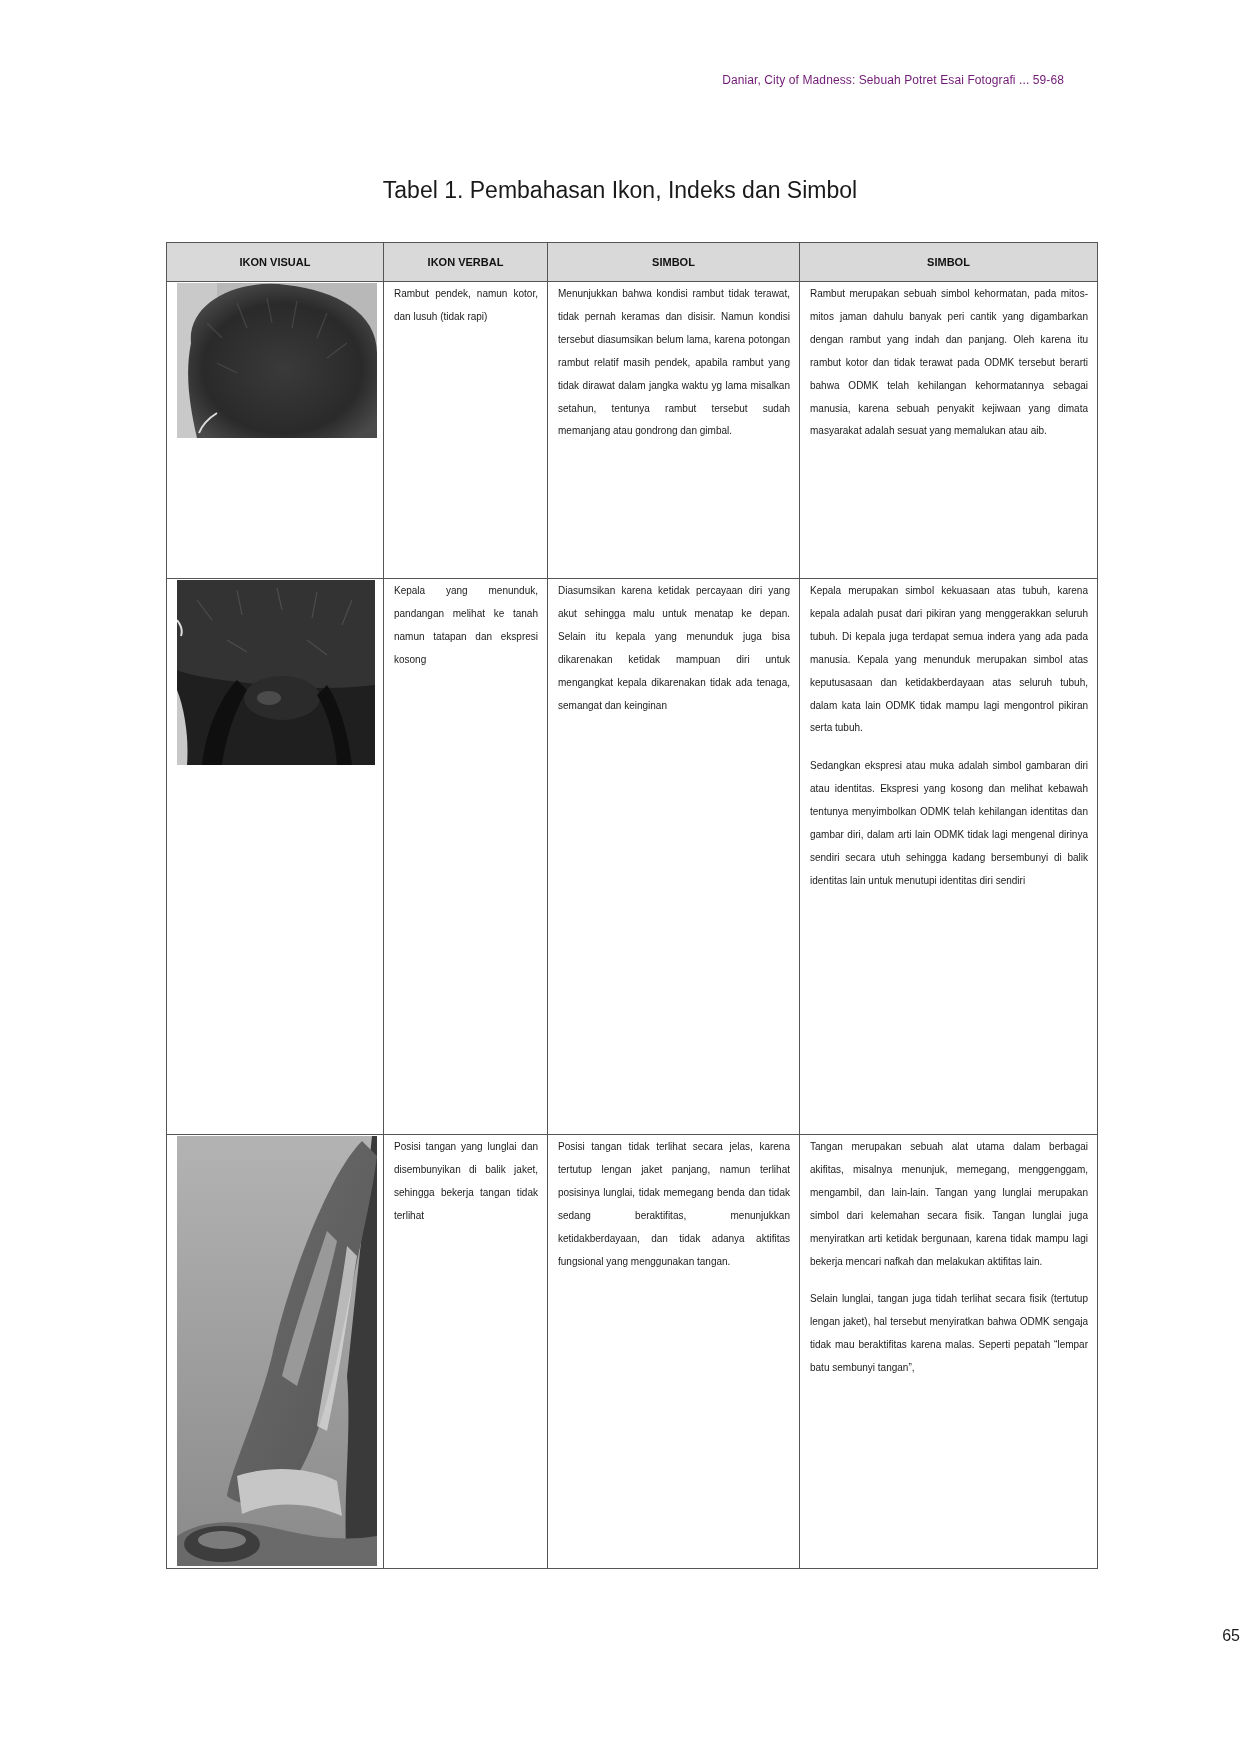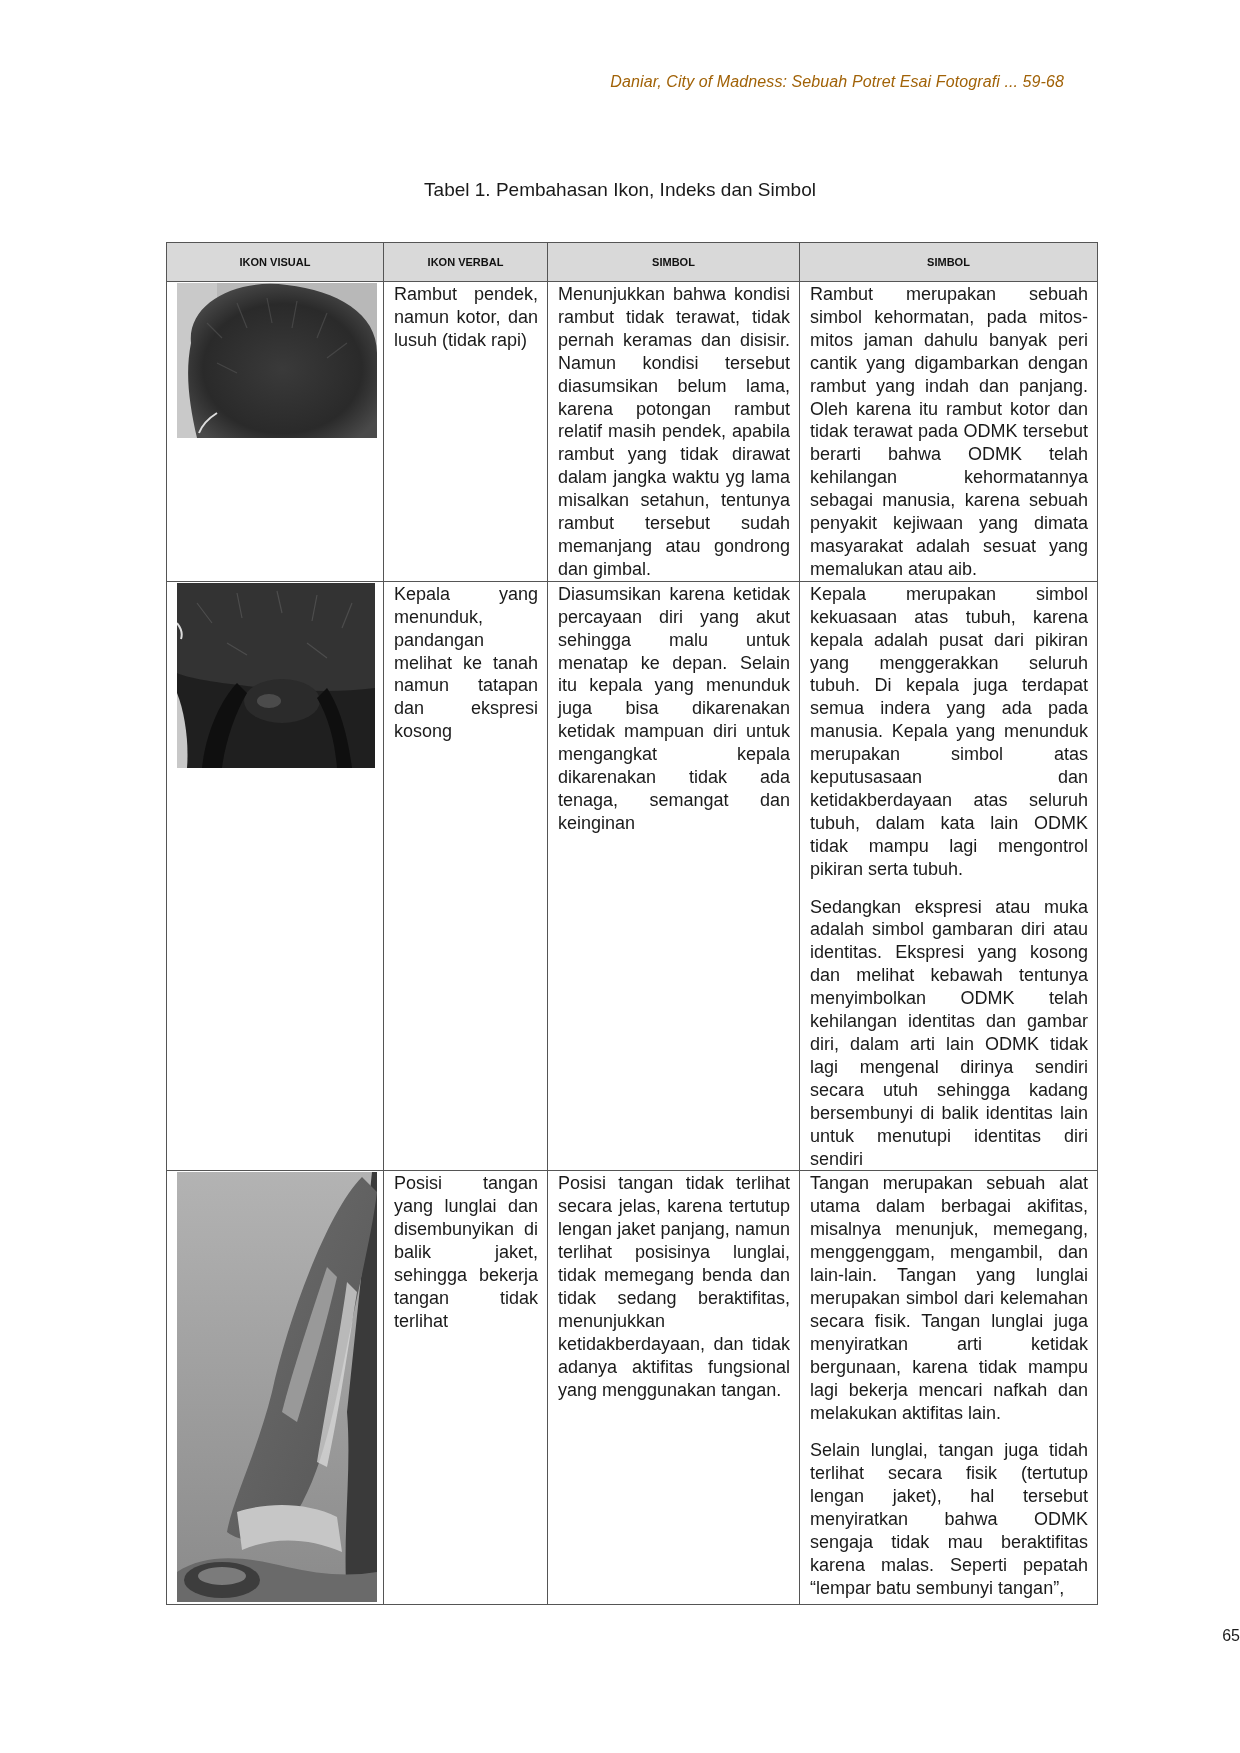--- a/index.html
+++ b/index.html
@@ -3,43 +3,43 @@
 <meta charset="utf-8">
 <style>
   html, body { margin: 0; padding: 0; background: #ffffff; }
   body {
     width: 1240px; height: 1753px; position: relative; overflow: hidden;
     font-family: "Liberation Sans", "DejaVu Sans", sans-serif;
     color: #1a1a1a;
   }
   .running-head {
     position: absolute; top: 73px; right: 176px;
-    font-style: italic; font-size: 16px; color: #a16207;
+    font-size: 12px; color: #701a75;
     letter-spacing: 0.1px;
   }
   .caption {
     position: absolute; top: 178px; left: 0; width: 1240px;
-    text-align: center; font-size: 19px; line-height: 24px; color: #1a1a1a;
+    text-align: center; font-size: 23px; line-height: 24px; color: #1a1a1a;
   }
   table.main {
     position: absolute; top: 242px; left: 166px; width: 931px;
     border-collapse: collapse; table-layout: fixed;
   }
   table.main col.c1 { width: 217px; }
   table.main col.c2 { width: 164px; }
   table.main col.c3 { width: 252px; }
   table.main col.c4 { width: 298px; }
   table.main th {
     background: #d9d9d9; height: 38px; padding: 0;
     border: 1.5px solid #555; font-weight: bold; font-size: 11px;
     color: #111; text-align: center; vertical-align: middle;
   }
   table.main td {
     border: 1.5px solid #555; vertical-align: top; padding: 0;
-    font-size: 18px; line-height: 22.9px; color: #1a1a1a;
+    font-size: 10px; line-height: 22.9px; color: #1a1a1a;
   }
   table.main td.txt { padding: 1px 9px 0 10px; text-align: justify; text-align-last: left; }
   .para + .para { margin-top: 15px; }
   .photo {
     margin: 1px 0 0 10px; width: 200px; overflow: hidden; position: relative;
   }
   .photo svg { display: block; }
   .page-number {
     position: absolute; top: 1627px; left: 0; width: 1240px;
     text-align: right; font-size: 16px; color: #1a1a1a;

